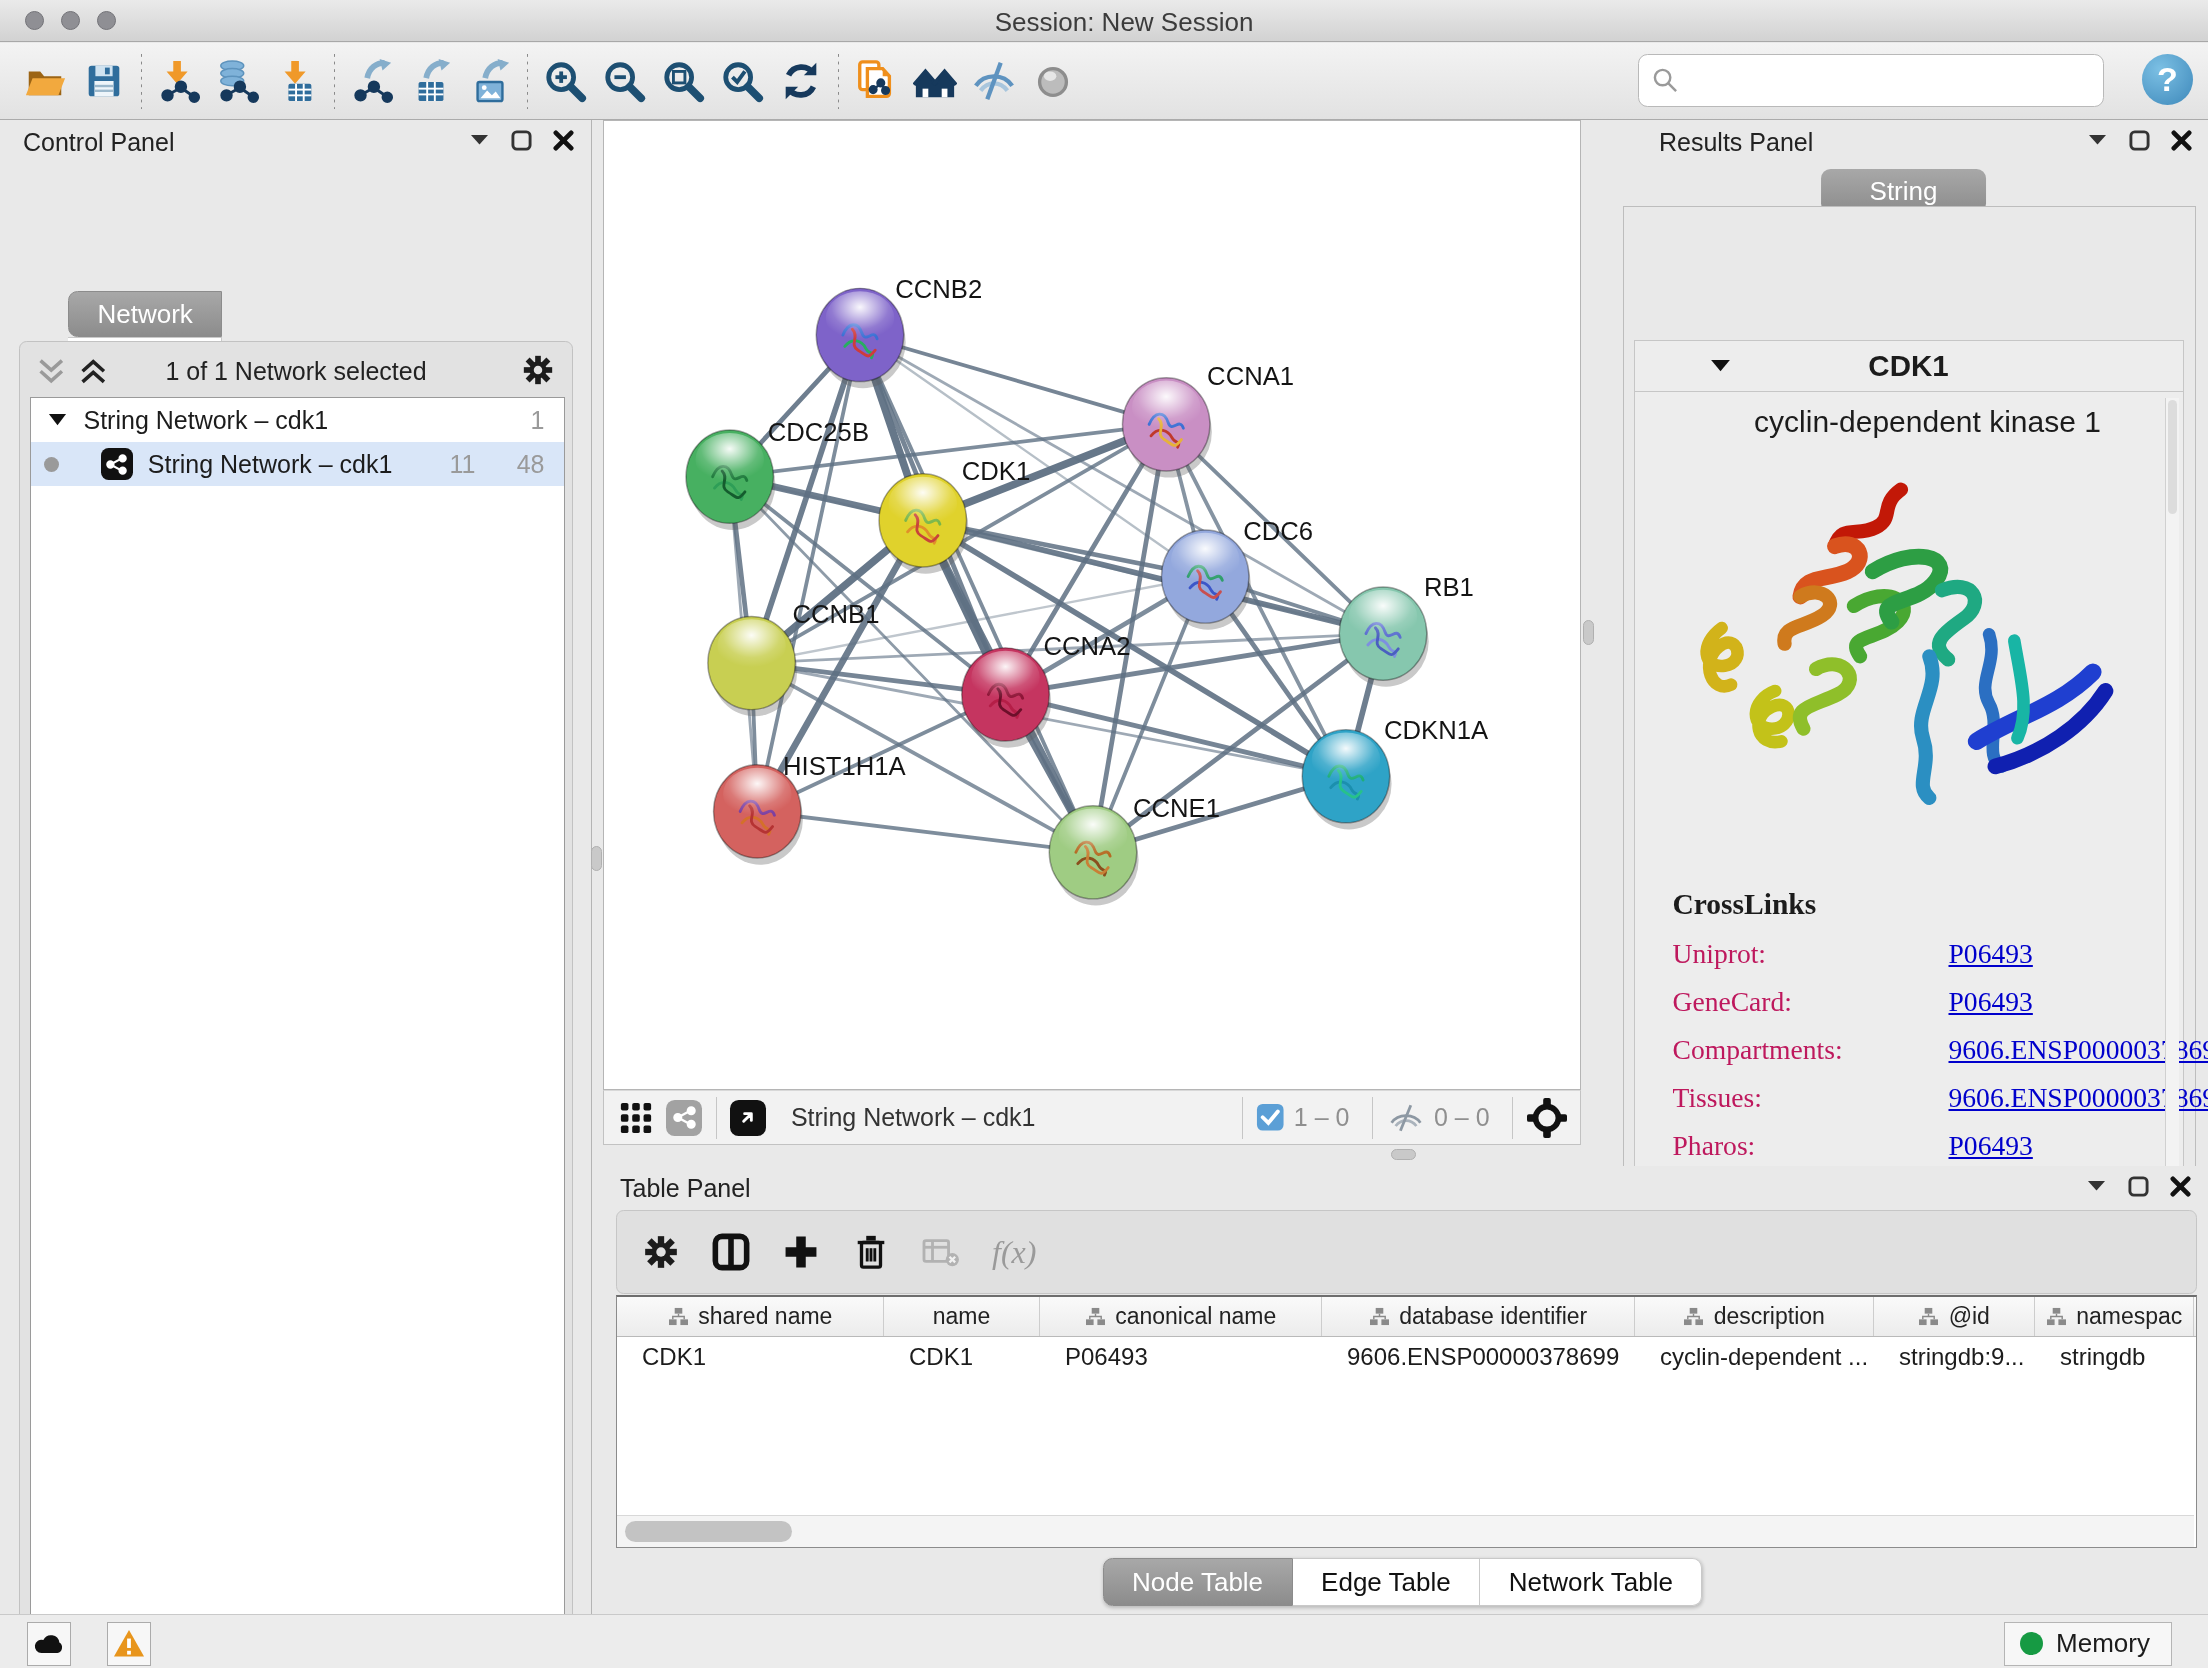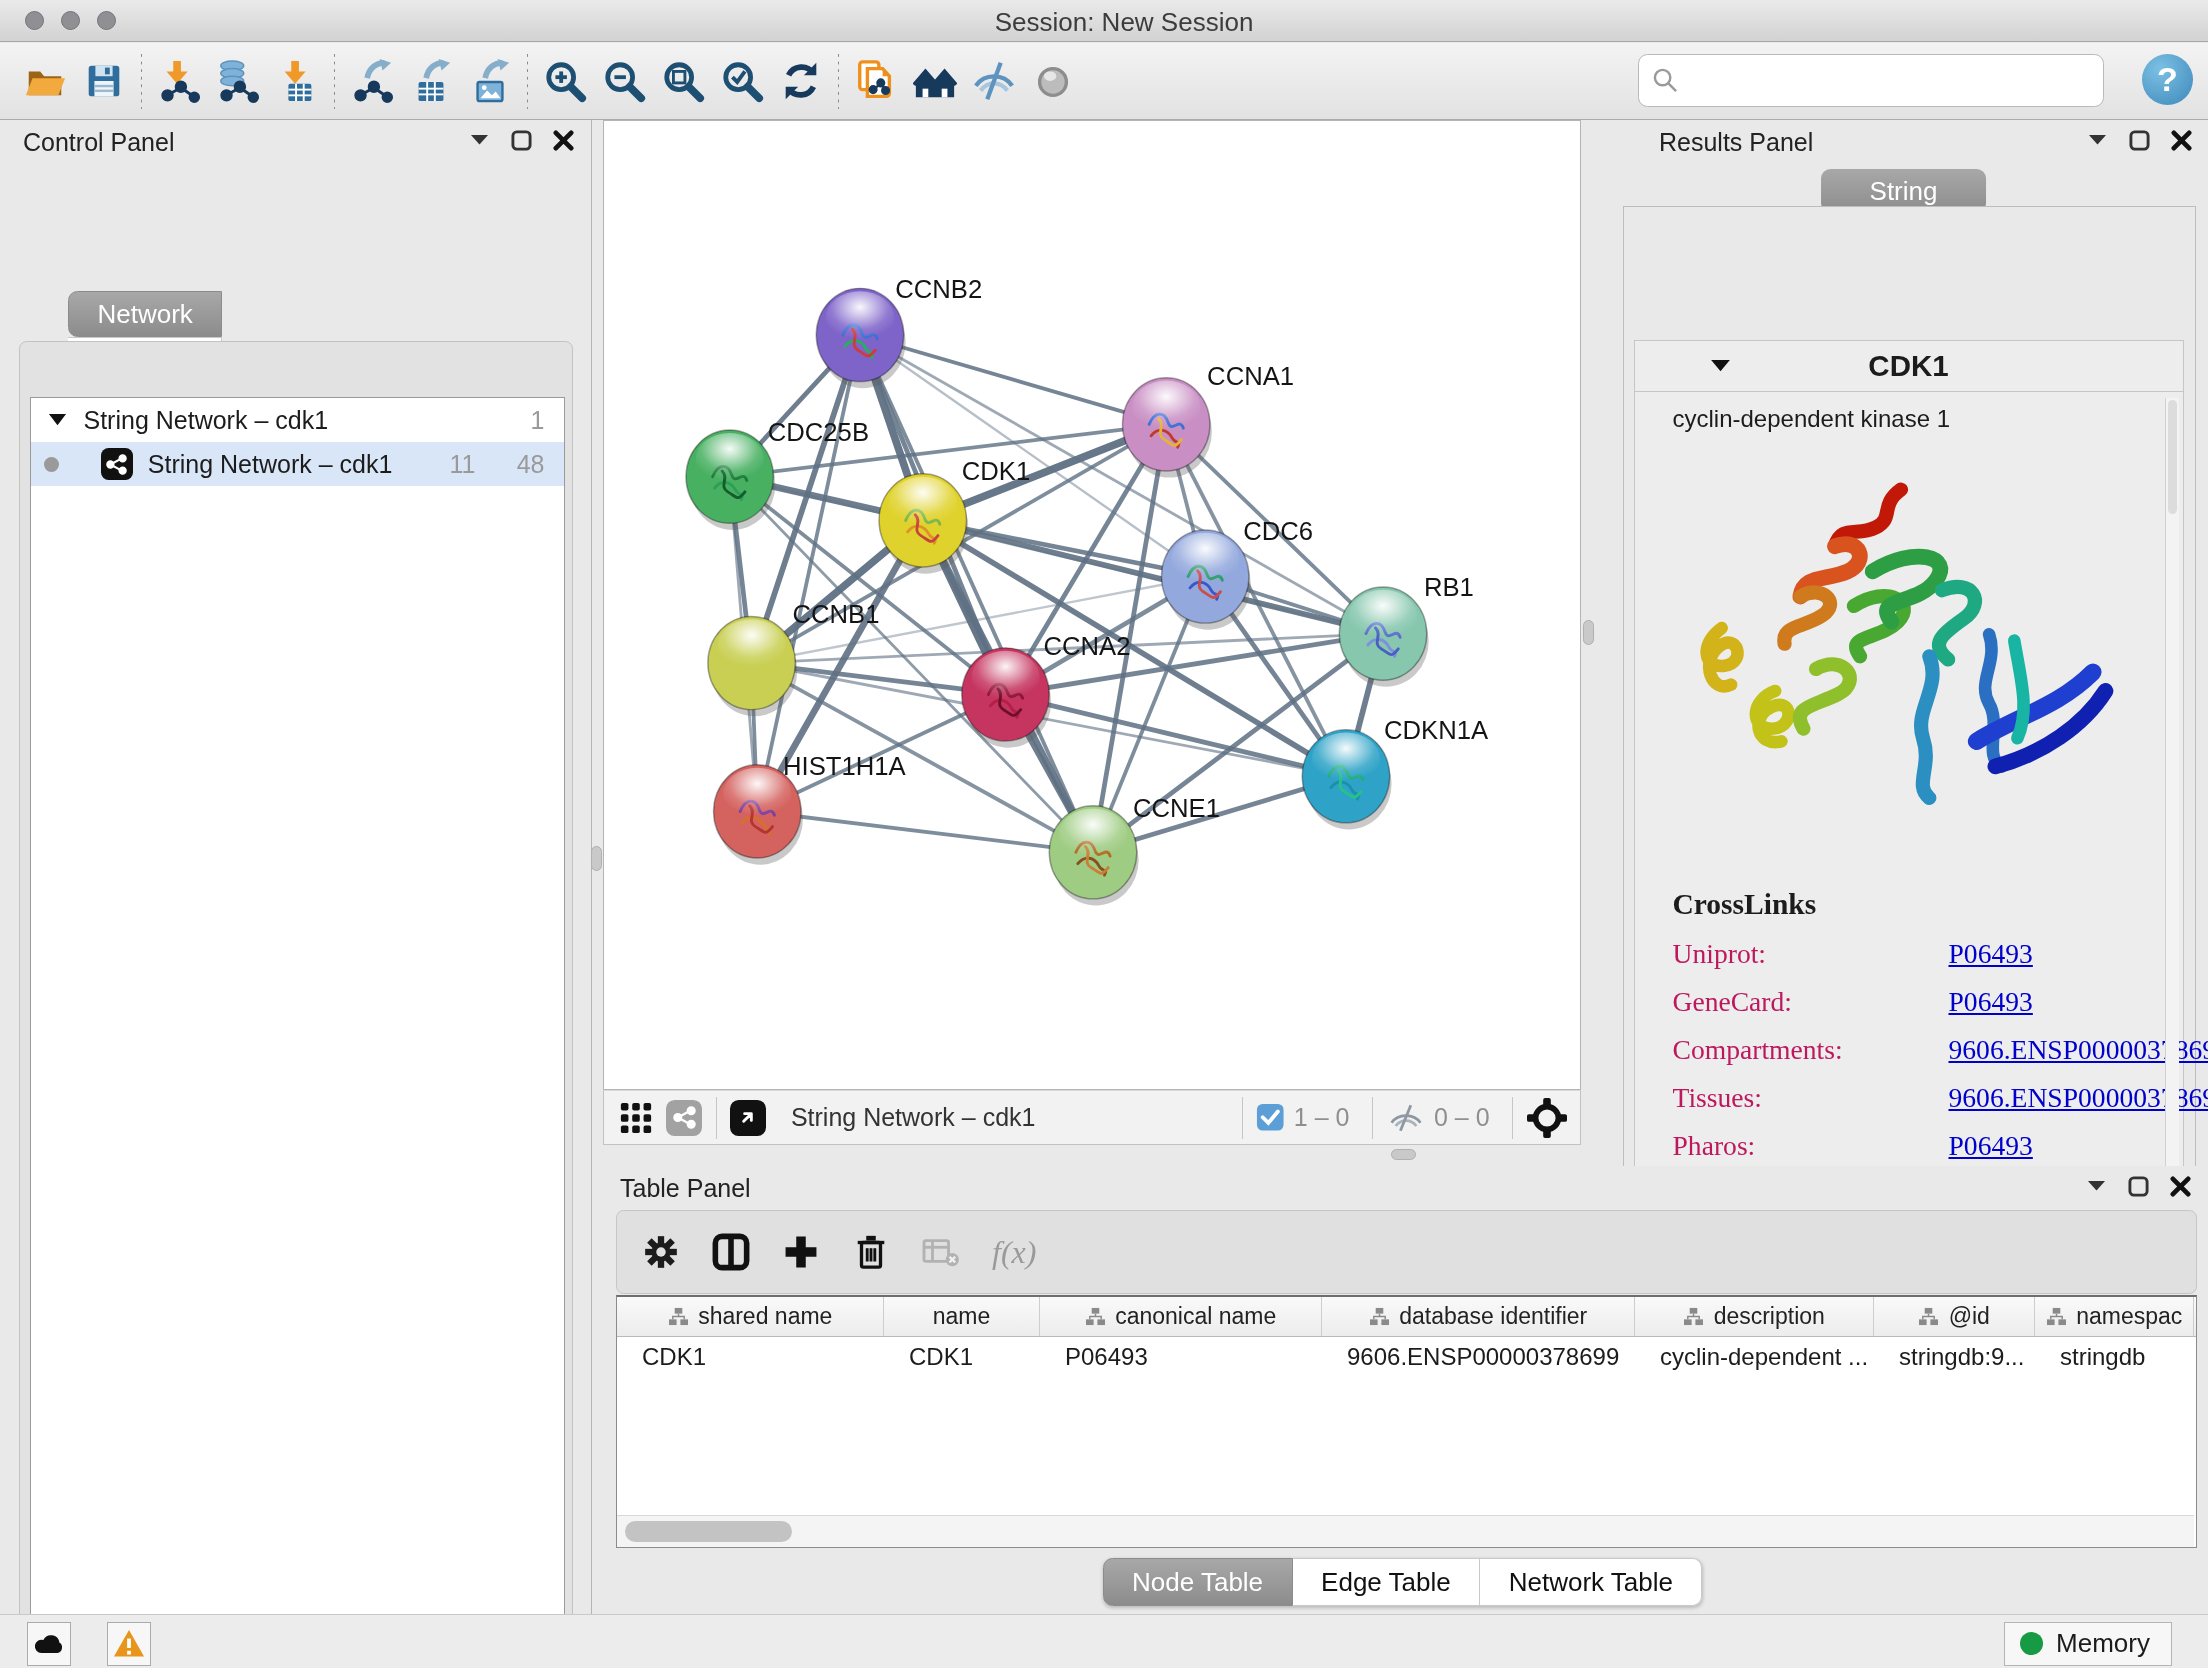--- a/index.html
+++ b/index.html
@@ -74,21 +74,21 @@
     display:flex; align-items:center; }
   #rp-box { position:absolute; left:25px; top:86px; width:573px; height:1012px;
     background:#e9e9e9; border:1.9px solid #bdbdbd; }
   #rp-btnbox { position:absolute; left:9.5px; top:34px; width:550px; height:91px; border:1.9px solid #c6c6c6; }
   .rp-btn { position:absolute; top:17px; height:49px; border:1.9px solid #c3c3c3; border-radius:11.4px;
     background:linear-gradient(#ffffff,#f2f2f2); font-size:26px; display:flex; align-items:center; justify-content:center;
     box-shadow:0 1.9px 2.9px rgba(0,0,0,0.15); }
   #rp-cdk { position:absolute; left:9.5px; top:133px; width:550px; height:856px; border:1.9px solid #c6c6c6; background:#ededed; }
   #rp-cdk-head { height:51px; border-bottom:1.9px solid #c6c6c6; position:relative; }
   #rp-cdk-name { position:absolute; left:0; right:0; top:7.6px; text-align:center; font-size:29.5px; font-weight:bold; }
-  #rp-desc { font-size:24px; padding:13.3px 0 0 38px; }
+  #rp-desc { font-size:30px; padding:13.3px 0 0 38px;text-align:center; }
   #rp-protein { position:absolute; left:28.5px; top:114px; width:476px; height:409px; }
   #rp-cross { position:absolute; left:38px; top:547px; font-family:"Liberation Serif", serif; }
   #rp-cross h3 { margin:0 0 17px 0; font-size:29.5px; }
   .xrow { display:flex; margin-bottom:16px; font-size:27.6px; }
   .xlabel { width:276px; color:#be185d; }
   .xlink { color:#0000cc; text-decoration:underline; }
   #rp-scroll { position:absolute; right:3.8px; top:57px; width:13.3px; height:789px; background:#f3f3f3;
     border-left:1px solid #d0d0d0; }
   #rp-scroll div { width:9.5px; height:114px; margin:1.9px auto; background:#dcdcdc; border-radius:5.7px; }
   
@@ -320,20 +320,41 @@
         <path d="M3 3l16 16M19 3L3 19" stroke="#111" stroke-width="5" stroke-linecap="round"></path>
       </svg>
   </div>
   <div class="tabrow" style="left:68px; top:171px;flex-direction:column;" id="cp-tabs">
       <div class="tab active">Network</div>
       <div class="tab">Style</div>
       <div class="tab">Select</div>
       <div class="tab">Sets</div>
     </div>
   <div id="cp-box">
+    <div id="cp-toolrow">
+      <svg style="position:absolute;left:17px;top:9.5px" width="28.5" height="28.5" viewBox="0 0 24 24">
+          <path d="M3 3l9 8 9-8M3 12l9 8 9-8" fill="none" stroke="#9a9a9a" stroke-width="3"></path>
+        </svg>
+      <svg style="position:absolute;left:59px;top:9.5px" width="28.5" height="28.5" viewBox="0 0 24 24">
+          <path d="M3 21l9-8 9 8M3 12l9-8 9 8" fill="none" stroke="#222" stroke-width="3"></path>
+        </svg>
+      <div id="cp-status">1 of 1 Network selected</div>
+      <svg style="position:absolute;right:17px;top:5.7px" width="34" height="34" viewBox="0 0 36 36">
+        <g fill="#1c1c1c">
+            <circle cx="18" cy="18" r="9"></circle>
+        <g stroke="#1c1c1c" stroke-width="6">
+              <line x1="18" y1="3" x2="18" y2="33"></line>
+              <line x1="3" y1="18" x2="33" y2="18"></line>
+              <line x1="7" y1="7" x2="29" y2="29"></line>
+              <line x1="29" y1="7" x2="7" y2="29"></line>
+            </g>
+          </g>
+        <circle cx="18" cy="18" r="4.5" fill="#e2e2e2"></circle>
+      </svg>
+    </div>
     <div id="cp-tree">
         <div class="trow">
           <svg style="margin-left:17px" width="19" height="13.3" viewBox="0 0 20 14">
             <path d="M1 1l9 12L19 1z" fill="#111"></path>
           </svg>
           <span style="margin-left:17px">String Network – cdk1</span>
           <span class="tcount" style="right:19px">1</span>
         </div>
         <div class="trow selected">
           <span style="margin-left:13.3px;width:15px;height:15px;border-radius:50%;background:#9a9a9a;display:inline-block"></span>

